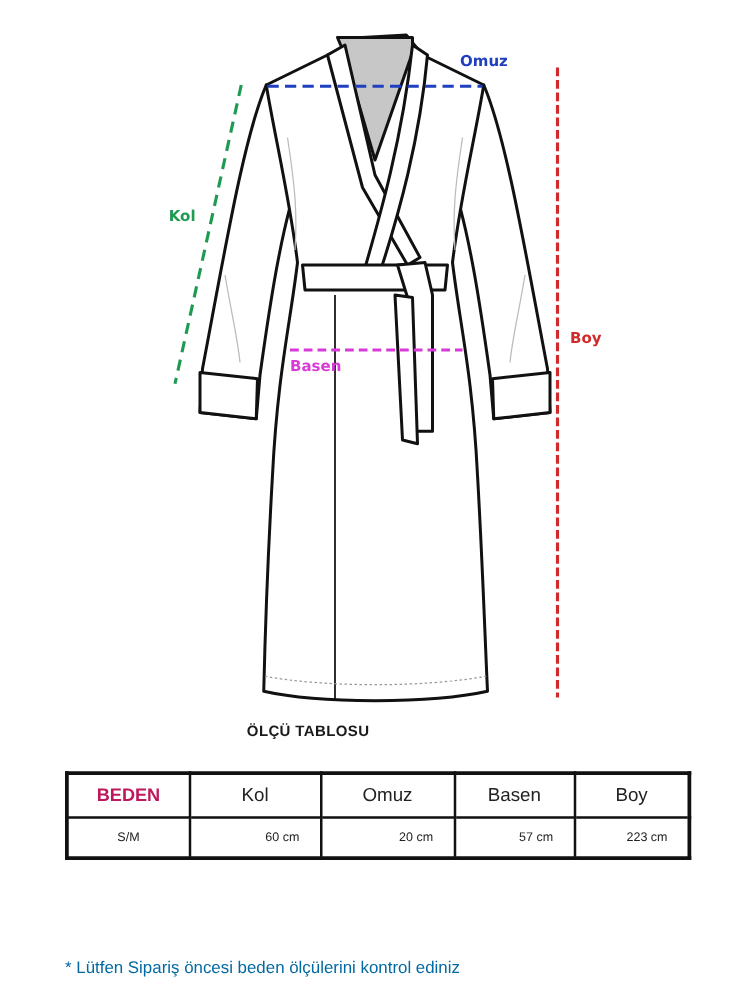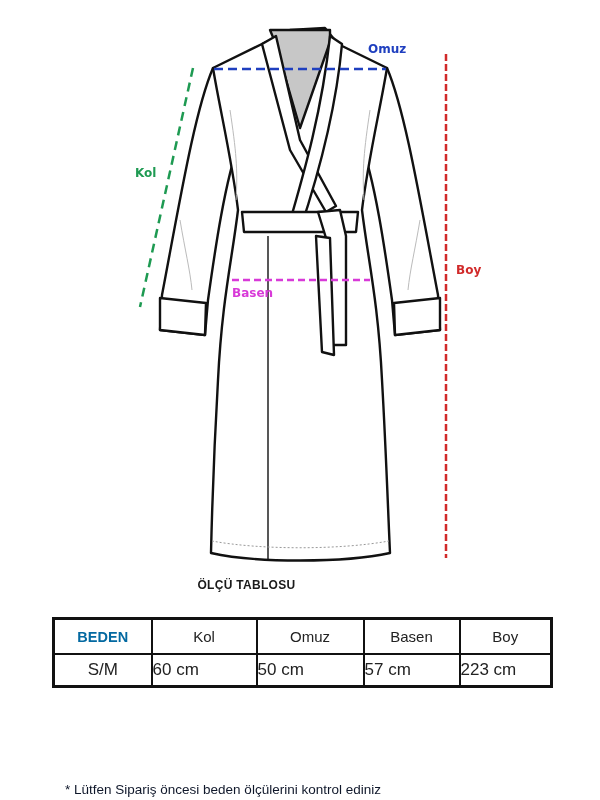--- a/index.html
+++ b/index.html
@@ -1,26 +1,26 @@
 <!DOCTYPE html>
 <html><head>
 <meta charset="utf-8">
 <style>
   html, body { margin:0; padding:0; background:#ffffff; }
   body { width:600px; height:800px; position:relative; overflow:hidden; font-family:"Liberation Sans", sans-serif; }
   #figure { position:absolute; left:0; top:0; width:600px; height:575px; }
   .label { position:absolute; font-weight:bold; font-size:12px; font-family:"DejaVu Sans", sans-serif; }
   #title { position:absolute; left:0; top:578px; width:493px; text-align:center; font-weight:bold; font-size:12px; color:#1a1a1a; letter-spacing:0.3px; }
   table#size-table { position:absolute; left:52px; top:617px; border-collapse:collapse; border:3px solid #111; }
-  #size-table td, #size-table th { border:2px solid #111; height:30px; padding:0; font-size:17px; color:#222; font-weight:normal; }
+  #size-table td, #size-table th { border:2px solid #111; height:30px; padding:0; font-size:10px; color:#222; font-weight:normal; }
   #size-table th { height:33px; font-size:15px; }
-  #size-table th.beden { font-weight:bold; font-size:14.5px; color:#0369a1; }
+  #size-table th.beden { font-weight:bold; font-size:14.5px; color:#be185d; }
   #size-table td.size { text-align:center; }
-  #size-table td.val { padding-right:16px; }
-  #note { position:absolute; left:65px; top:766px; font-size:13.5px; color:#0f172a;margin-top:16px; }
+  #size-table td.val { text-align:right; padding-right:16px; }
+  #note { position:absolute; left:52px; top:766px; font-size:13.5px; color:#0369a1; }
 </style>
 </head>
 <body>
 
 <div id="figure">
   <svg width="600" height="575" viewBox="0 0 600 575">
     <g fill="#fff" stroke="#111" stroke-width="2.4" stroke-linejoin="round">
 
       <path d="M213,68 C195,110 180,200 162,295 L160,330 L205,335 L208,300 C215,250 225,180 240,140 Z"></path>
       <path d="M160,298 L206,303 L205,335 L160,330 Z"></path>
@@ -81,20 +81,20 @@
       <tr>
     <th class="beden">BEDEN</th>
     <th>Kol</th>
     <th>Omuz</th>
     <th>Basen</th>
     <th>Boy</th>
   </tr>
   <tr>
     <td class="size">S/M</td>
     <td class="val">60 cm</td>
-    <td class="val">50 cm</td>
+    <td class="val">20 cm</td>
     <td class="val">57 cm</td>
     <td class="val">223 cm</td>
   </tr>
 </tbody>
   </table>
 
 <div id="note">* Lütfen Sipariş öncesi beden ölçülerini kontrol ediniz</div>
 
 </body></html>

